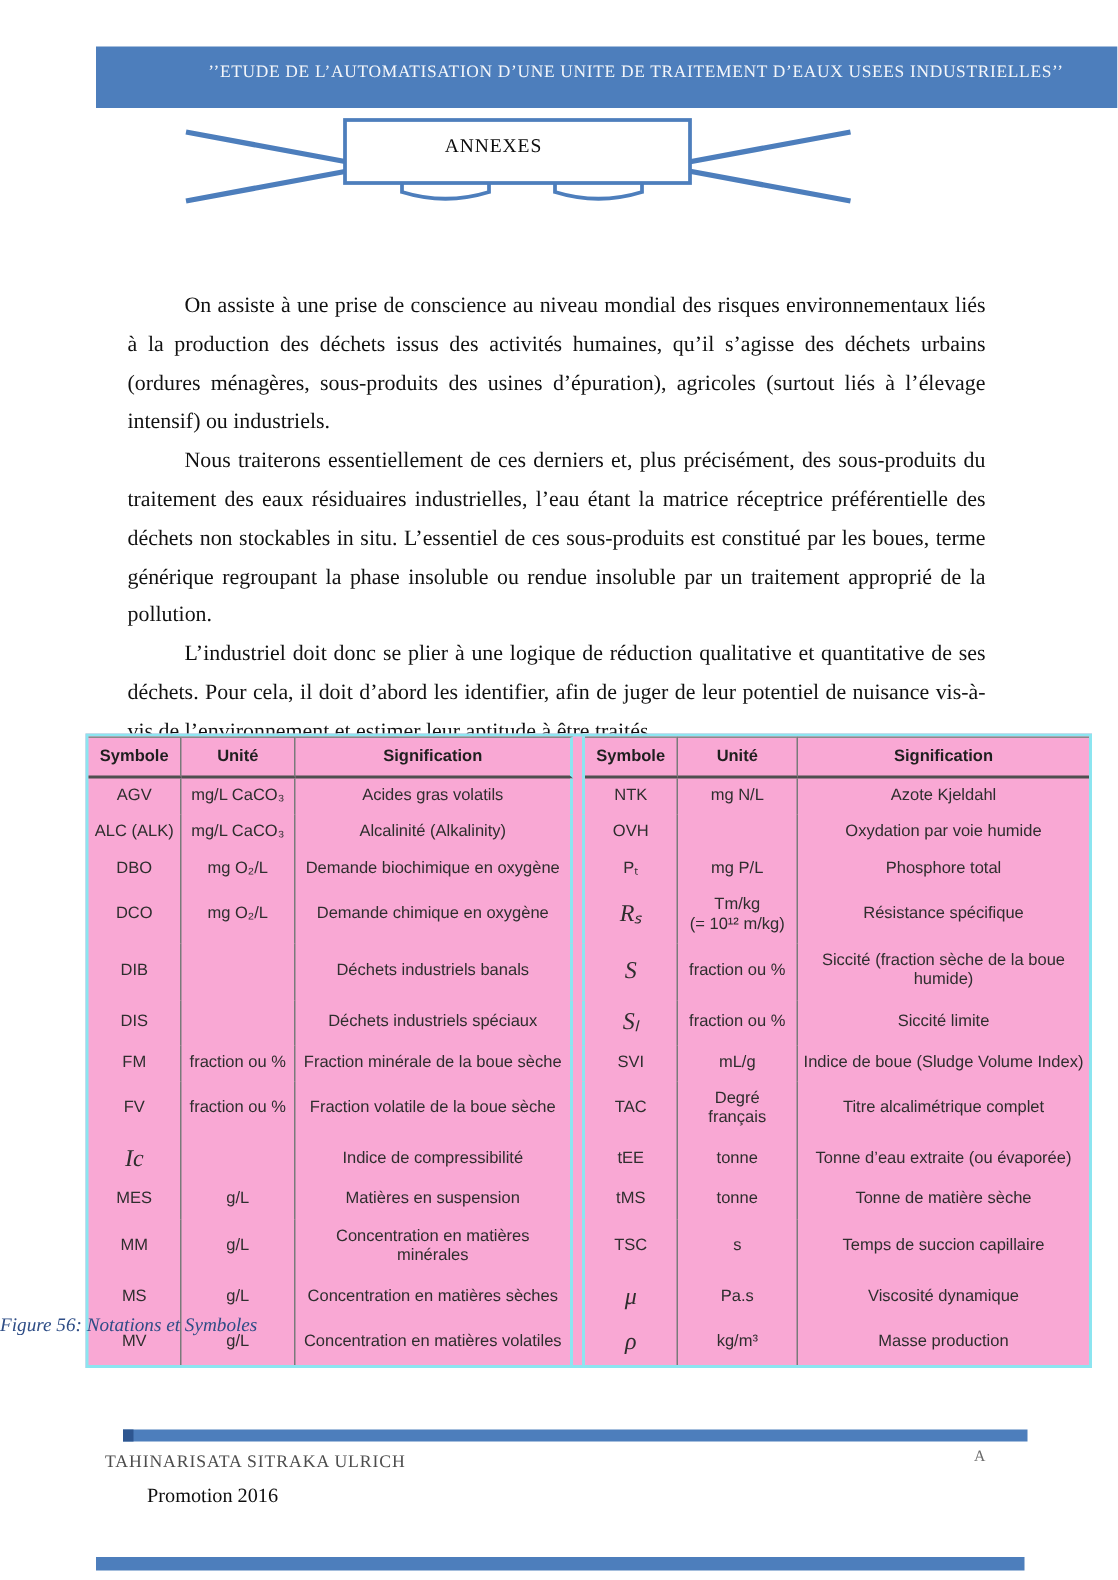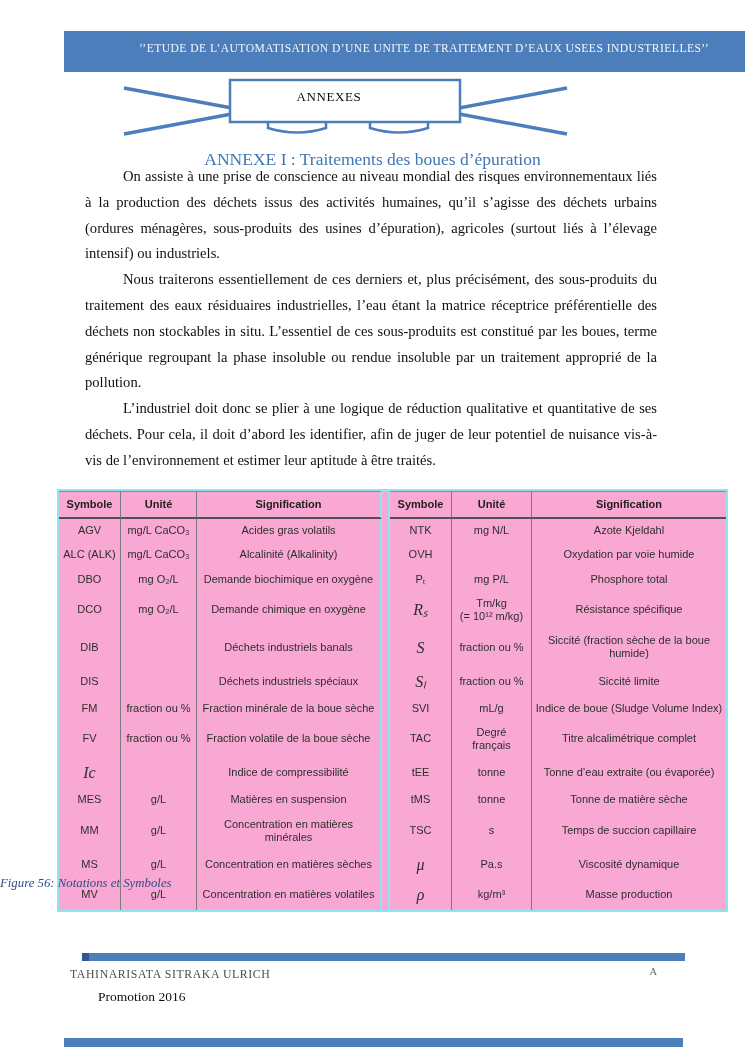--- a/index.html
+++ b/index.html
@@ -14,21 +14,21 @@
   
   .ribbon-wrap{position:absolute;left:118px;top:78px;width:455px;height:60px;}
   .ribbon-label{position:absolute;left:214px;top:89px;width:230px;text-align:center;
                 font-size:13px;color:#0c0c0c;letter-spacing:.6px;}
 
   
   .sec-title{position:absolute;left:0;top:149px;width:100%;text-align:center;
              font-size:17.5px;color:#4076b4;}
 
   
-  .bodytext{position:absolute;left:85px;top:164px;width:572px;font-size:14.6px;
+  .bodytext{position:absolute;left:85px;top:192px;width:572px;font-size:14.6px;
             line-height:25.8px;text-align:justify;}
   .bodytext p{margin:0;text-indent:38px;}
 
   
   .table-wrap{position:absolute;left:57px;top:489px;width:671px;}
   table.syms{border-collapse:separate;border-spacing:0;border:2px solid #8ce5f0;
              width:671px;table-layout:fixed;background:#f9a8d4;
              font-family:"Liberation Sans",sans-serif;font-size:11px;color:#2e2e2e;}
   table.syms td{vertical-align:middle;padding:5px 3px 6px;line-height:1.2;text-align:center;
                 overflow:hidden;}
@@ -68,21 +68,20 @@
 
     <polyline points="449,10 325,33 449,56" fill="#ffffff" stroke="#4d7ebc" stroke-width="3.5" stroke-linejoin="miter"></polyline>
 
     <path d="M150,42 h58 v8 q-29,9 -58,0 z" fill="#ffffff" stroke="#4d7ebc" stroke-width="2.5"></path>
     <path d="M252,42 h58 v8 q-29,9 -58,0 z" fill="#ffffff" stroke="#4d7ebc" stroke-width="2.5"></path>
 
     <rect x="112" y="2" width="230" height="42" fill="#ffffff" stroke="#4d7ebc" stroke-width="2.5"></rect>
   </svg>
   <div class="ribbon-label">ANNEXES</div>
 
-  <div class="sec-title">ANNEXE I : Traitements des boues d’épuration</div>
 
   <div class="bodytext">
     <p>On assiste à une prise de conscience au niveau mondial des risques environnementaux liés à la production des déchets issus des activités humaines, qu’il s’agisse des déchets urbains (ordures ménagères, sous-produits des usines d’épuration), agricoles (surtout liés à l’élevage intensif) ou industriels.</p>
     <p>Nous traiterons essentiellement de ces derniers et, plus précisément, des sous-produits du traitement des eaux résiduaires industrielles, l’eau étant la matrice réceptrice préférentielle des déchets non stockables in situ. L’essentiel de ces sous-produits est constitué par les boues, terme générique regroupant la phase insoluble ou rendue insoluble par un traitement approprié de la pollution.</p>
     <p>L’industriel doit donc se plier à une logique de réduction qualitative et quantitative de ses déchets. Pour cela, il doit d’abord les identifier, afin de juger de leur potentiel de nuisance vis-à-vis de l’environnement et estimer leur aptitude à être traités.</p>
   </div>
 
   <div class="table-wrap">
     <table class="syms">
       <colgroup>

